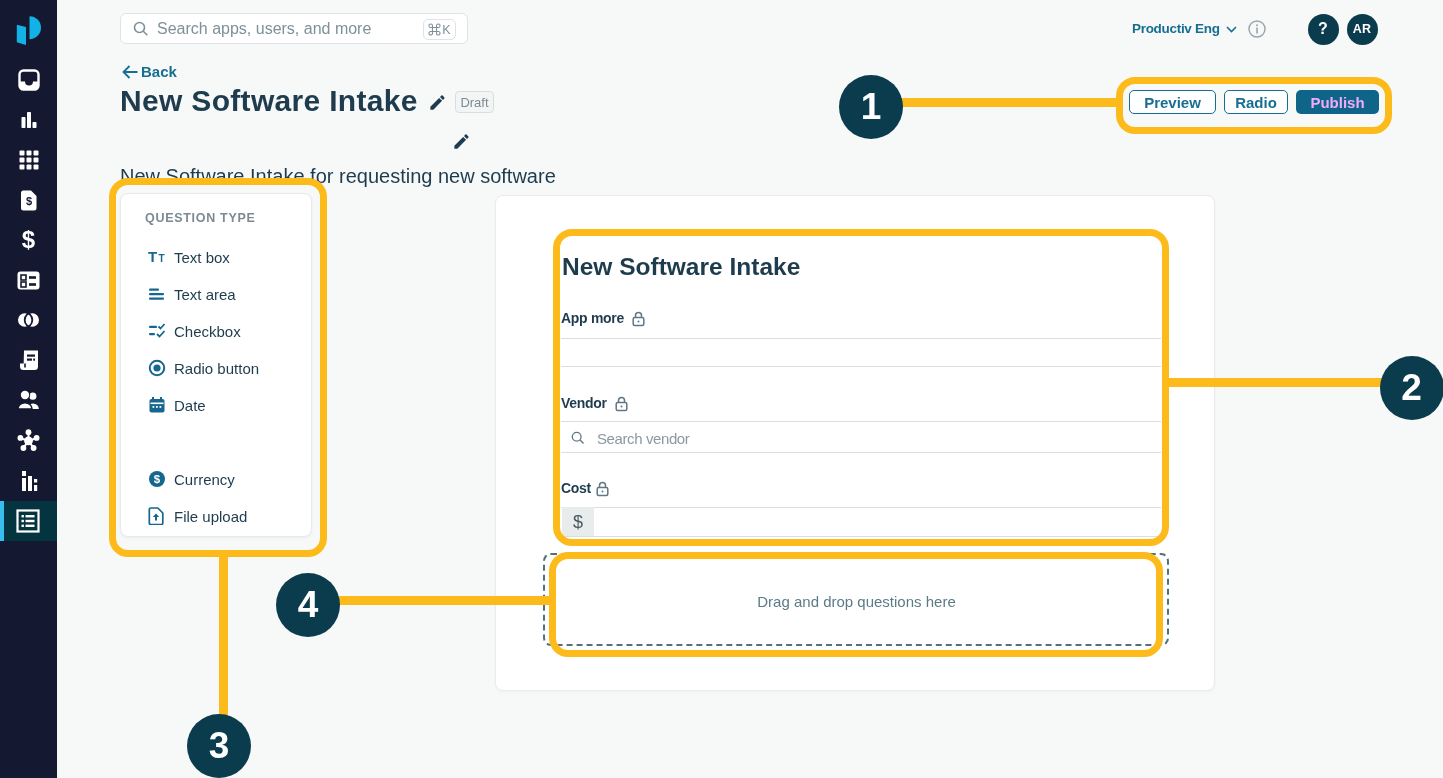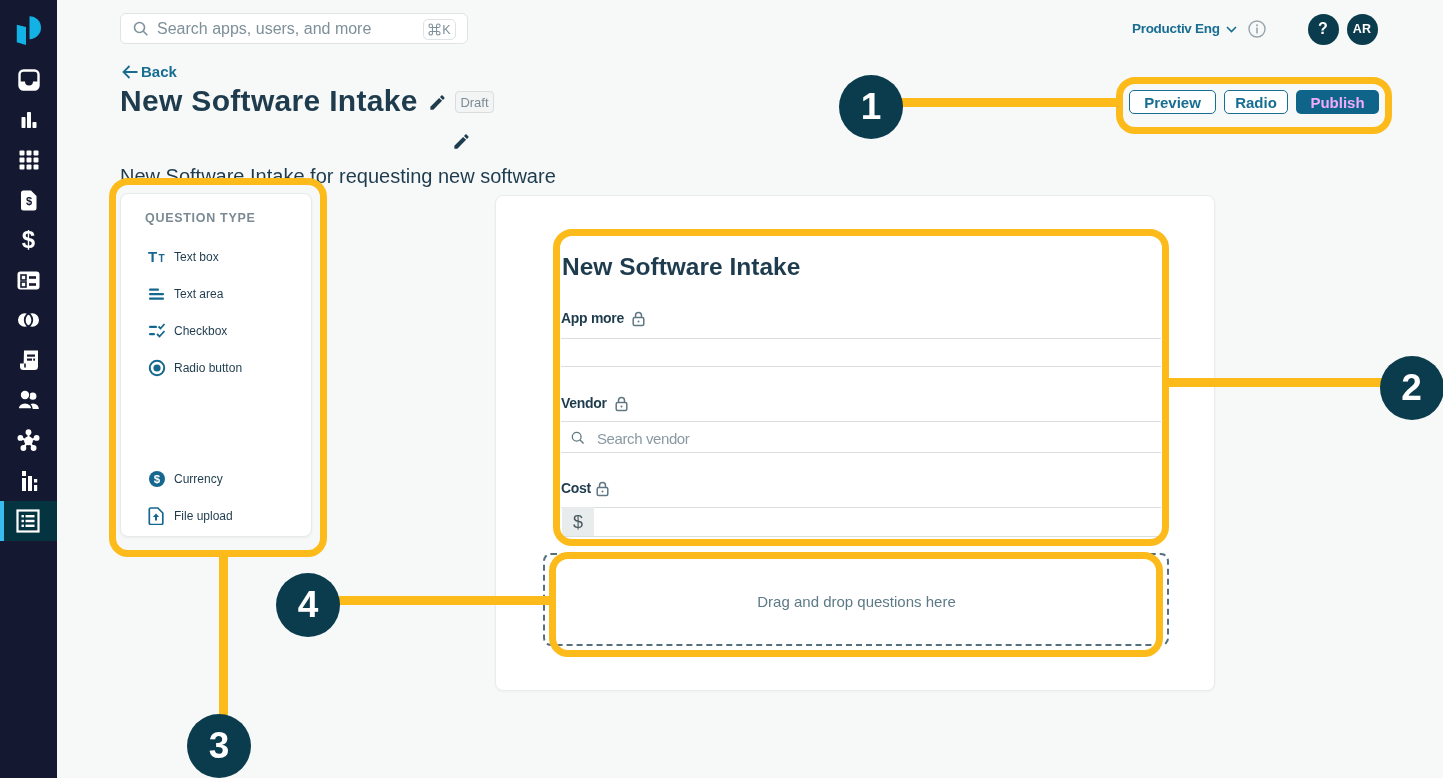--- a/index.html
+++ b/index.html
@@ -20,21 +20,21 @@
   
   #back { position:absolute; left:122px; top:63px; font-size:15px; font-weight:bold; color:#186e92; display:flex; align-items:center; gap:3px; }
   #h1 { position:absolute; left:120px; top:84px; font-size:30px; font-weight:bold; letter-spacing:0.32px; color:#1e3c4e; }
   #draft { position:absolute; left:455px; top:91px; width:39px; height:22px; border:1px solid #d9dde0; border-radius:4px; background:#f3f5f5; color:#7c8b95; font-size:13px; display:flex; align-items:center; justify-content:center; }
   #subtitle { position:absolute; left:120px; top:131px; font-size:20px; color:#1e3c4e;margin-top:34px; }
   
   #panel { position:absolute; left:120px; top:193px; width:192px; height:344px; background:#fff; border:1px solid #e7eaec; border-radius:8px; box-shadow:0 1px 3px rgba(0,0,0,0.05); }
   #panel .hdr { position:absolute; left:24px; top:17px; font-size:12.5px; font-weight:bold; letter-spacing:0.7px; color:#7b8a93; }
   .qitem { position:absolute; left:0; width:192px; height:37px; }
   .qitem .qic { position:absolute; left:27px; top:50%; transform:translateY(-50%); display:flex; }
-  .qitem .qtx { position:absolute; left:53px; top:50%; transform:translateY(-50%); font-size:12px; color:#1e3c4e; }
+  .qitem .qtx { position:absolute; left:53px; top:50%; transform:translateY(-50%); font-size:15px; color:#1e3c4e; }
   
   #card { position:absolute; left:495px; top:195px; width:720px; height:496px; background:#fff; border:1px solid #e9ebed; border-radius:8px; box-shadow:0 1px 3px rgba(0,0,0,0.04); }
   #ftitle { position:absolute; left:562px; top:253px; font-size:24.5px; font-weight:bold; letter-spacing:0px; color:#1e3c4e; }
   .flabel { position:absolute; left:561px; font-size:14px; letter-spacing:-0.3px; font-weight:bold; color:#1e3c4e; }
   .fline { position:absolute; left:561px; width:600px; height:1px; background:#dcdfe2; }
   #dollarbox { position:absolute; left:562px; top:507px; width:32px; height:30px; background:#e9eced; color:#4a5a63; font-size:18px; display:flex; align-items:center; justify-content:center; }
   #vph { position:absolute; left:597px; top:430px; font-size:15px; letter-spacing:-0.4px; color:#8a99a2; }
   
   #dragzone { position:absolute; left:543px; top:553px; width:626px; height:93px; border:2px dashed #54707d; border-radius:8px; }
   #dragtext { position:absolute; left:543px; top:593px; width:627px; text-align:center; font-size:15px; color:#5d7a87; }
@@ -259,20 +259,36 @@
   </div>
   <div class="qitem" style="top:155.5px;">
     <span class="qic">
       <svg width="18" height="18" viewBox="0 0 18 18">
         <circle cx="9" cy="9" r="7.2" fill="none" stroke="#16678f" stroke-width="2"></circle>
         <circle cx="9" cy="9" r="3.6" fill="#16678f"></circle>
       </svg>
     </span>
     <span class="qtx">Radio button</span>
   </div>
+  <div class="qitem" style="top:192.5px;">
+    <span class="qic">
+      <svg width="18" height="18" viewBox="0 0 18 18">
+        <rect x="4" y="1" width="2" height="4" fill="#16678f"></rect>
+        <rect x="12" y="1" width="2" height="4" fill="#16678f"></rect>
+        <rect x="1.5" y="3" width="15" height="13.5" rx="2" fill="#16678f"></rect>
+        <rect x="2.5" y="6.5" width="13" height="1.6" fill="#fff"></rect>
+        <g fill="#fff">
+          <rect x="4.5" y="10" width="1.8" height="1.8"></rect>
+            <rect x="8" y="10" width="1.8" height="1.8"></rect>
+            <rect x="11.5" y="10" width="1.8" height="1.8"></rect>
+        </g>
+      </svg>
+    </span>
+    <span class="qtx">Date</span>
+  </div>
   <div class="qitem" style="top:266.5px;">
     <span class="qic">
       <svg width="18" height="18" viewBox="0 0 18 18">
         <circle cx="9" cy="9" r="8" fill="#16678f"></circle>
         <text x="9" y="13.2" font-size="11.5" font-weight="bold" fill="#fff" text-anchor="middle" font-family="Liberation Sans">$</text>
       </svg>
     </span>
     <span class="qtx">Currency</span>
   </div>
   <div class="qitem" style="top:303.5px;">

